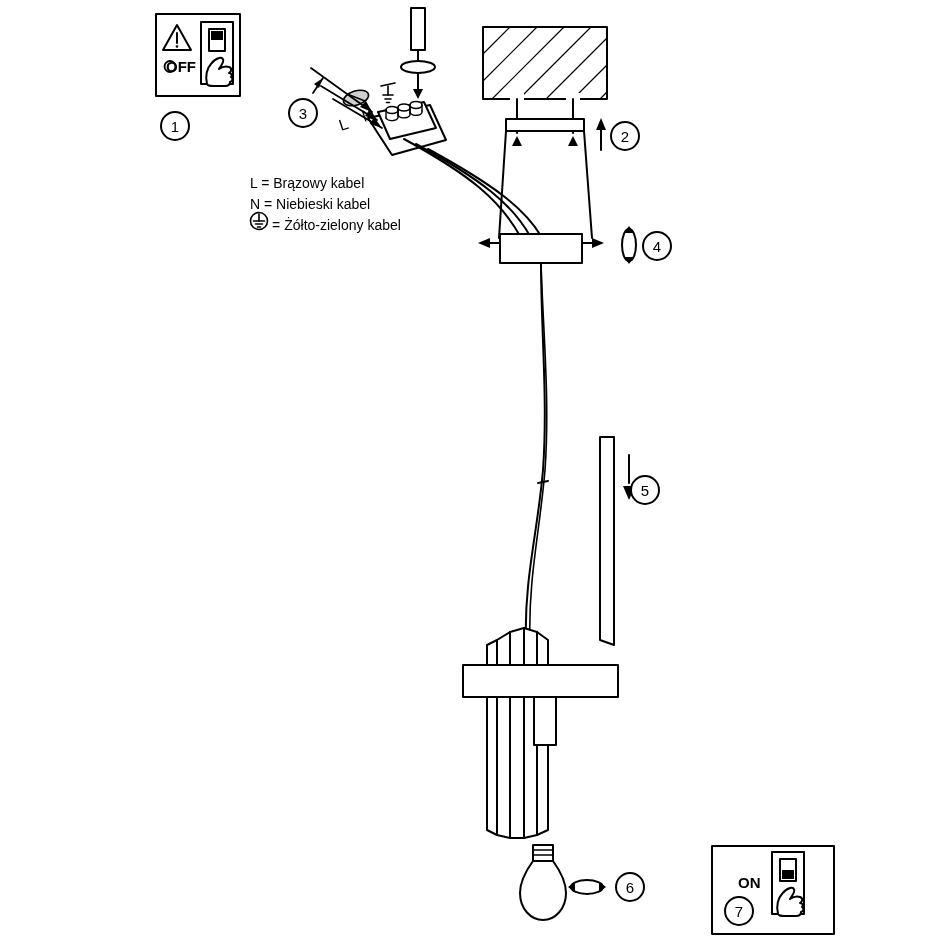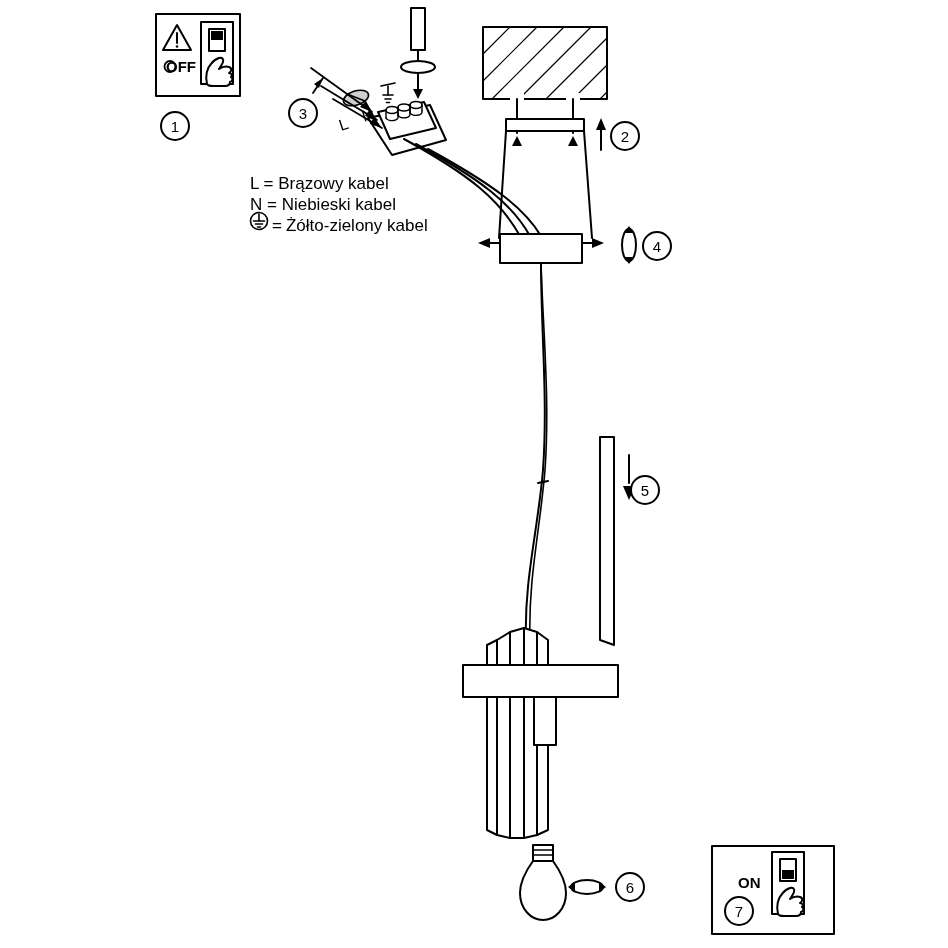--- a/index.html
+++ b/index.html
@@ -20,21 +20,21 @@
   }
   #sheet svg {
     position: absolute;
     left: 0;
     top: 0;
   }
   .legend {
     position: absolute;
     left: 250px;
     top: 173px;
-    font-size: 17px;
+    font-size: 14px;
     line-height: 21px;
     white-space: nowrap;
   }
   .legend div {
     height: 21px;
   }
   .legend .earthrow {
     display: flex;
     align-items: center;
     gap: 4px;

